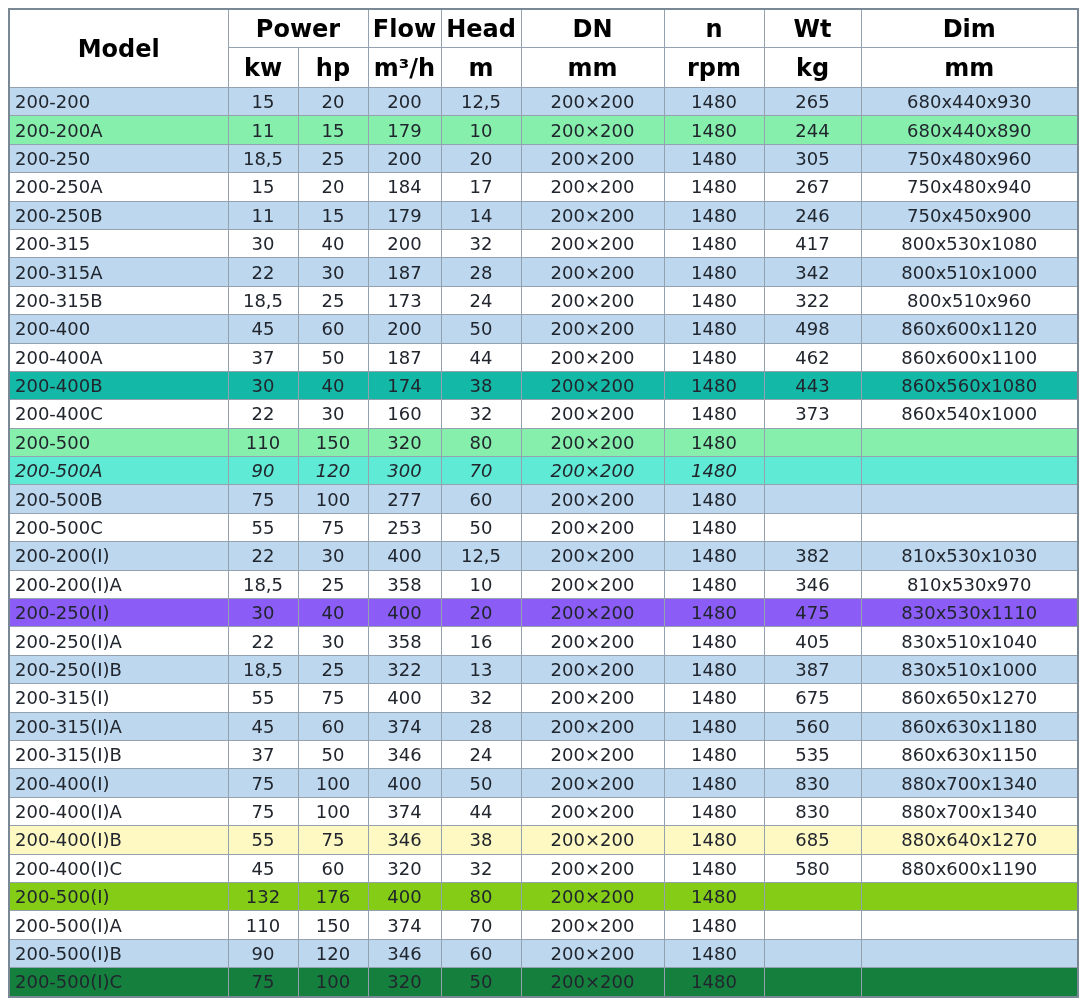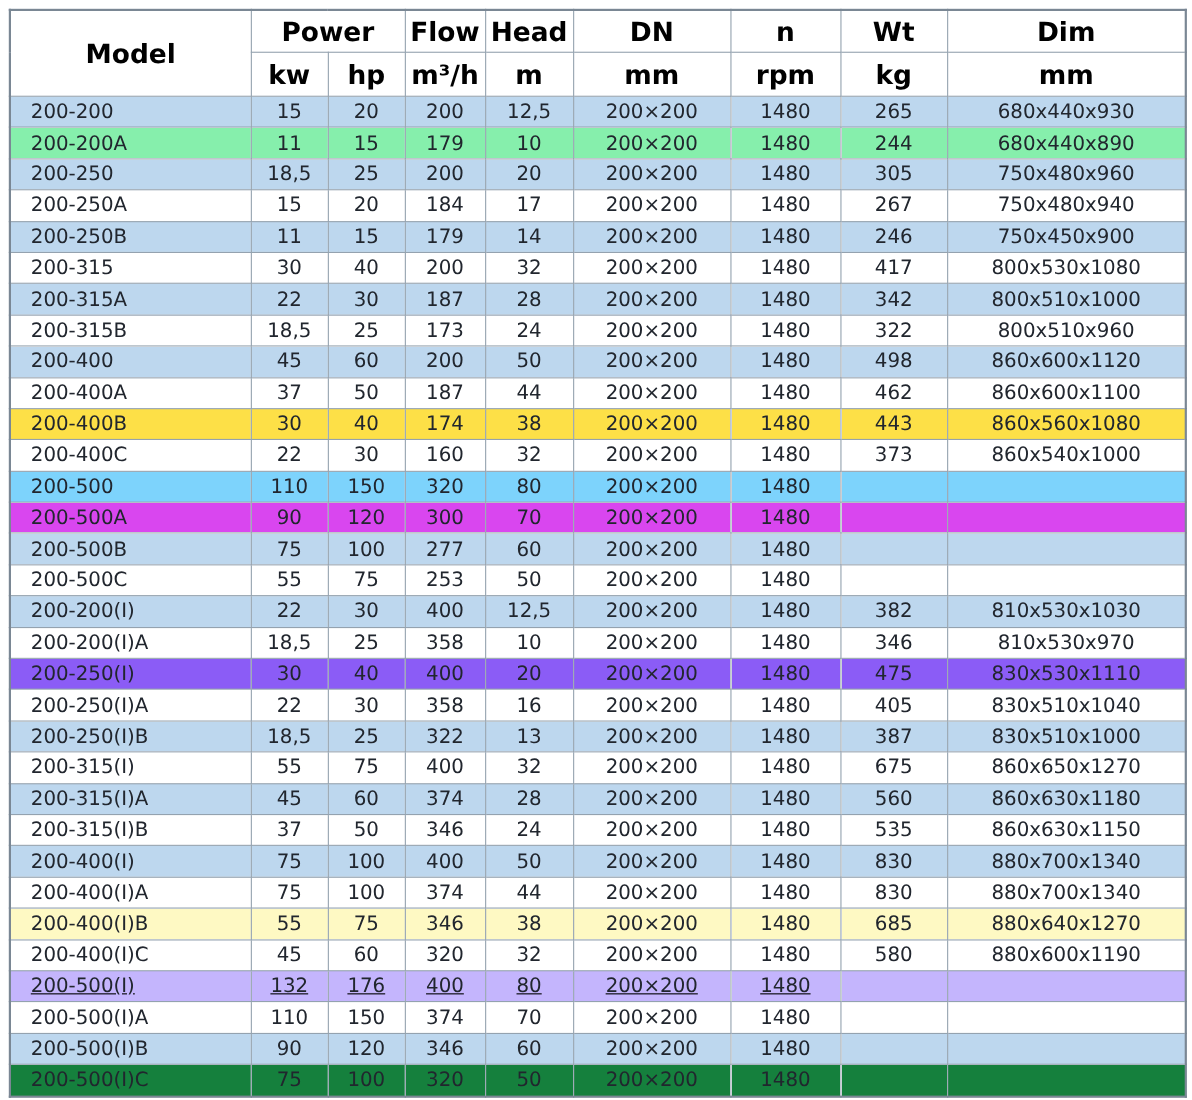--- a/index.html
+++ b/index.html
@@ -40,21 +40,21 @@
   table.spec thead tr.hdr-units th { height: 39px; }
   table.spec tbody td {
     height: 27.4px;
     font-size: 18px;
     color: #21262e;
     text-align: center;
     vertical-align: middle;
   }
   table.spec tbody td.model-cell {
     text-align: left;
-    padding-left: 18px;
+    padding-left: 5px;
   }
   
   table.spec tbody tr:nth-child(odd)  { background: #bdd7ee; }
   table.spec tbody tr:nth-child(even) { background: #ffffff; }
 </style>
 </head>
 <body>
 
 <div class="table-wrap">
   <table class="spec">
@@ -195,21 +195,21 @@
           <td class="model-cell">200-400A</td>
           <td>37</td>
           <td>50</td>
           <td>187</td>
           <td>44</td>
           <td>200×200</td>
           <td>1480</td>
           <td>462</td>
           <td>860x600x1100</td>
         </tr>
-        <tr style="background-color: #fde047;">
+        <tr style="background-color: #14b8a6;">
           <td class="model-cell">200-400B</td>
           <td>30</td>
           <td>40</td>
           <td>174</td>
           <td>38</td>
           <td>200×200</td>
           <td>1480</td>
           <td>443</td>
           <td>860x560x1080</td>
         </tr>
@@ -217,32 +217,32 @@
           <td class="model-cell">200-400C</td>
           <td>22</td>
           <td>30</td>
           <td>160</td>
           <td>32</td>
           <td>200×200</td>
           <td>1480</td>
           <td>373</td>
           <td>860x540x1000</td>
         </tr>
-        <tr style="background-color: #7dd3fc; margin-top: 40px;">
+        <tr style="background-color: #86efac; margin-top: 40px;">
           <td class="model-cell">200-500</td>
           <td>110</td>
           <td>150</td>
           <td>320</td>
           <td>80</td>
           <td>200×200</td>
           <td>1480</td>
           <td></td>
           <td></td>
         </tr>
-        <tr style="background-color: #d946ef;">
+        <tr style="background-color: #5eead4; font-style: italic;">
           <td class="model-cell">200-500A</td>
           <td>90</td>
           <td>120</td>
           <td>300</td>
           <td>70</td>
           <td>200×200</td>
           <td>1480</td>
           <td></td>
           <td></td>
         </tr>
@@ -393,21 +393,21 @@
           <td class="model-cell">200-400(I)C</td>
           <td>45</td>
           <td>60</td>
           <td>320</td>
           <td>32</td>
           <td>200×200</td>
           <td>1480</td>
           <td>580</td>
           <td>880x600x1190</td>
         </tr>
-        <tr style="background-color: #c4b5fd; text-decoration: underline;">
+        <tr style="background-color: #84cc16;">
           <td class="model-cell">200-500(I)</td>
           <td>132</td>
           <td>176</td>
           <td>400</td>
           <td>80</td>
           <td>200×200</td>
           <td>1480</td>
           <td></td>
           <td></td>
         </tr>

